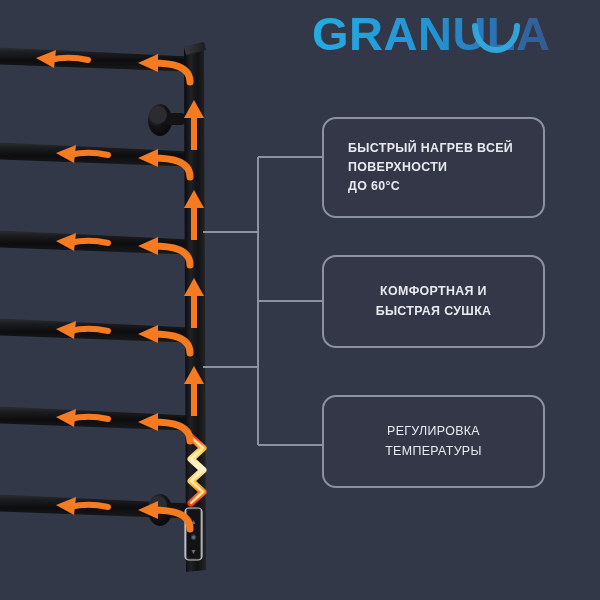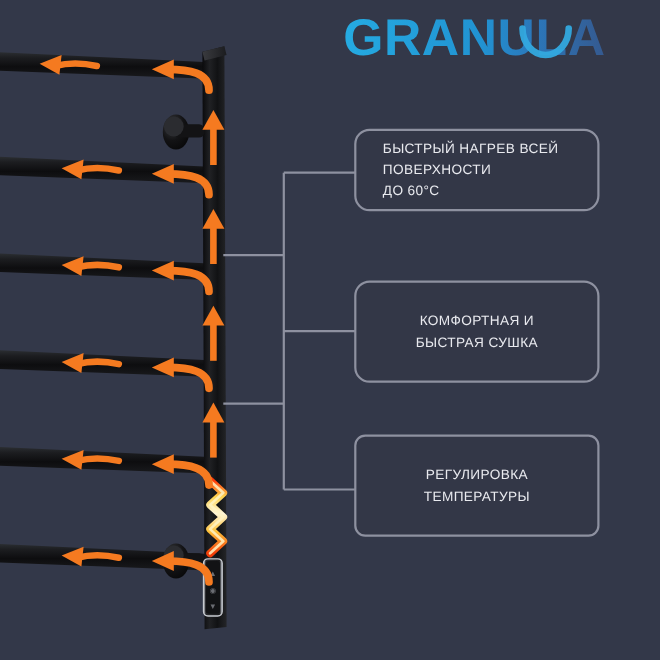--- a/index.html
+++ b/index.html
@@ -63,25 +63,25 @@
     display: flex;
     align-items: center;
   }
   .feature-text {
     color: #e9eaef;
     font-size: 12.4px;
     line-height: 1.55;
     letter-spacing: 0.35px;
     white-space: pre-line;
   }
-  #box-1 { top: 117px; height: 75px; }
+  #box-1 { top: 117px; height: 101px; font-weight: bold; }
   #box-1 .feature-text { padding-left: 24px; text-align: left; }
   #box-2 { top: 255px; height: 93px; justify-content: center; }
-  #box-2 .feature-text { text-align: center; }
-  #box-3 { top: 395px; height: 93px; justify-content: center; border-radius: 10px; }
+  #box-2 .feature-text { text-align: center; font-weight: bold; }
+  #box-3 { top: 395px; height: 93px; justify-content: center; }
   #box-3 .feature-text { text-align: center; }
 </style>
 </head>
 <body>
 
 <div id="stage">
 
   <div id="logo">
     <svg width="270" height="58" viewBox="0 0 270 58" xmlns="http://www.w3.org/2000/svg">
       <defs>

